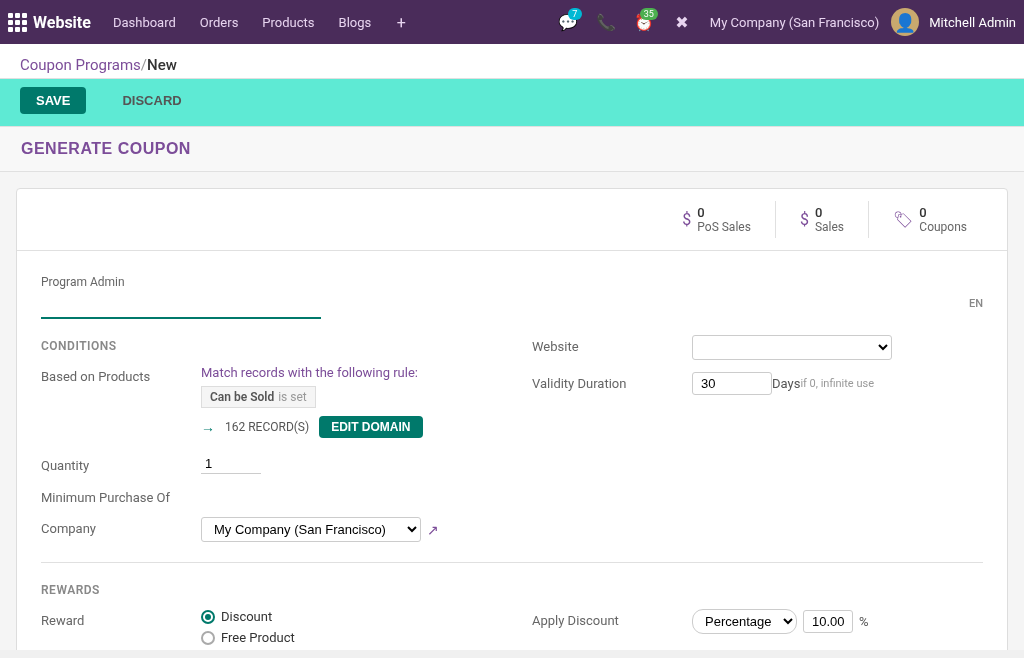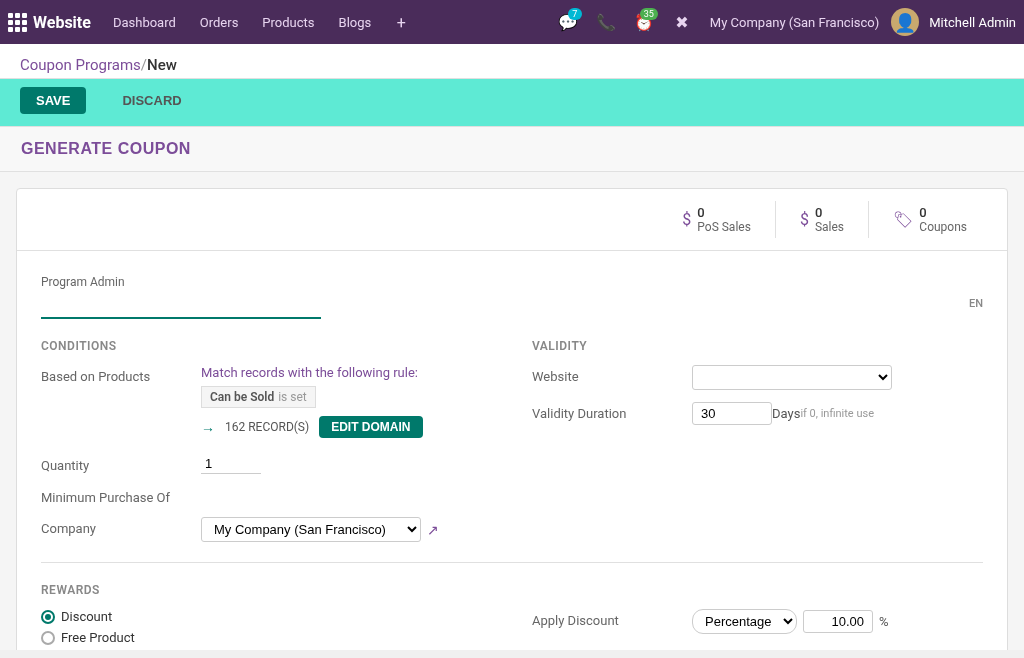--- a/index.html
+++ b/index.html
@@ -291,21 +291,21 @@
     .apply-row {
       display: flex; align-items: center; gap: 6px;
     }
     .apply-select {
       border: 1px solid #ccc; border-radius: 11px;
       padding: 3px 8px; font-size: 13px; background: #fff;
       cursor: pointer; outline: none;
     }
     .pct-input {
       border: 1px solid #ccc; border-radius: 3px;
-      padding: 3px 8px; font-size: 13px; width: 70px; outline: none;
+      padding: 3px 8px; font-size: 13px; width: 50px; outline: none;
       text-align: right;
     }
     .pct-sym { font-size: 13px; color: #555; }
 
     
     .main-content::-webkit-scrollbar { width: 8px; }
     .main-content::-webkit-scrollbar-track { background: #f0f0f0; }
     .main-content::-webkit-scrollbar-thumb { background: #ccc; border-radius: 4px; }
   </style>
 </head>
@@ -447,21 +447,20 @@
                 <select class="company-select">
                   <option>My Company (San Francisco)</option>
                 </select>
                 <a class="external-link">↗</a>
               </div>
             </div>
           </div>
         </div>
 
         <div class="col-right">
-          <div class="section-label">Validity</div>
 
           <div class="field-row">
             <div class="field-key">Website</div>
             <div class="field-val">
               <select class="validity-select">
                 <option value=""></option>
               </select>
             </div>
           </div>
 
@@ -478,20 +477,21 @@
         </div>
       </div>
 
       <div class="rewards-section">
         <div class="section-label">Rewards</div>
 
         <div class="two-col">
 
           <div class="col-left">
             <div class="field-row">
+              <div class="field-key">Reward</div>
               <div class="field-val">
                 <div class="radio-row">
                   <div class="radio-dot checked"></div>
                   <span class="radio-label">Discount</span>
                 </div>
                 <div class="radio-row">
                   <div class="radio-dot unchecked">
                     
                   </div>
                   <span class="radio-label">Free Product</span>

